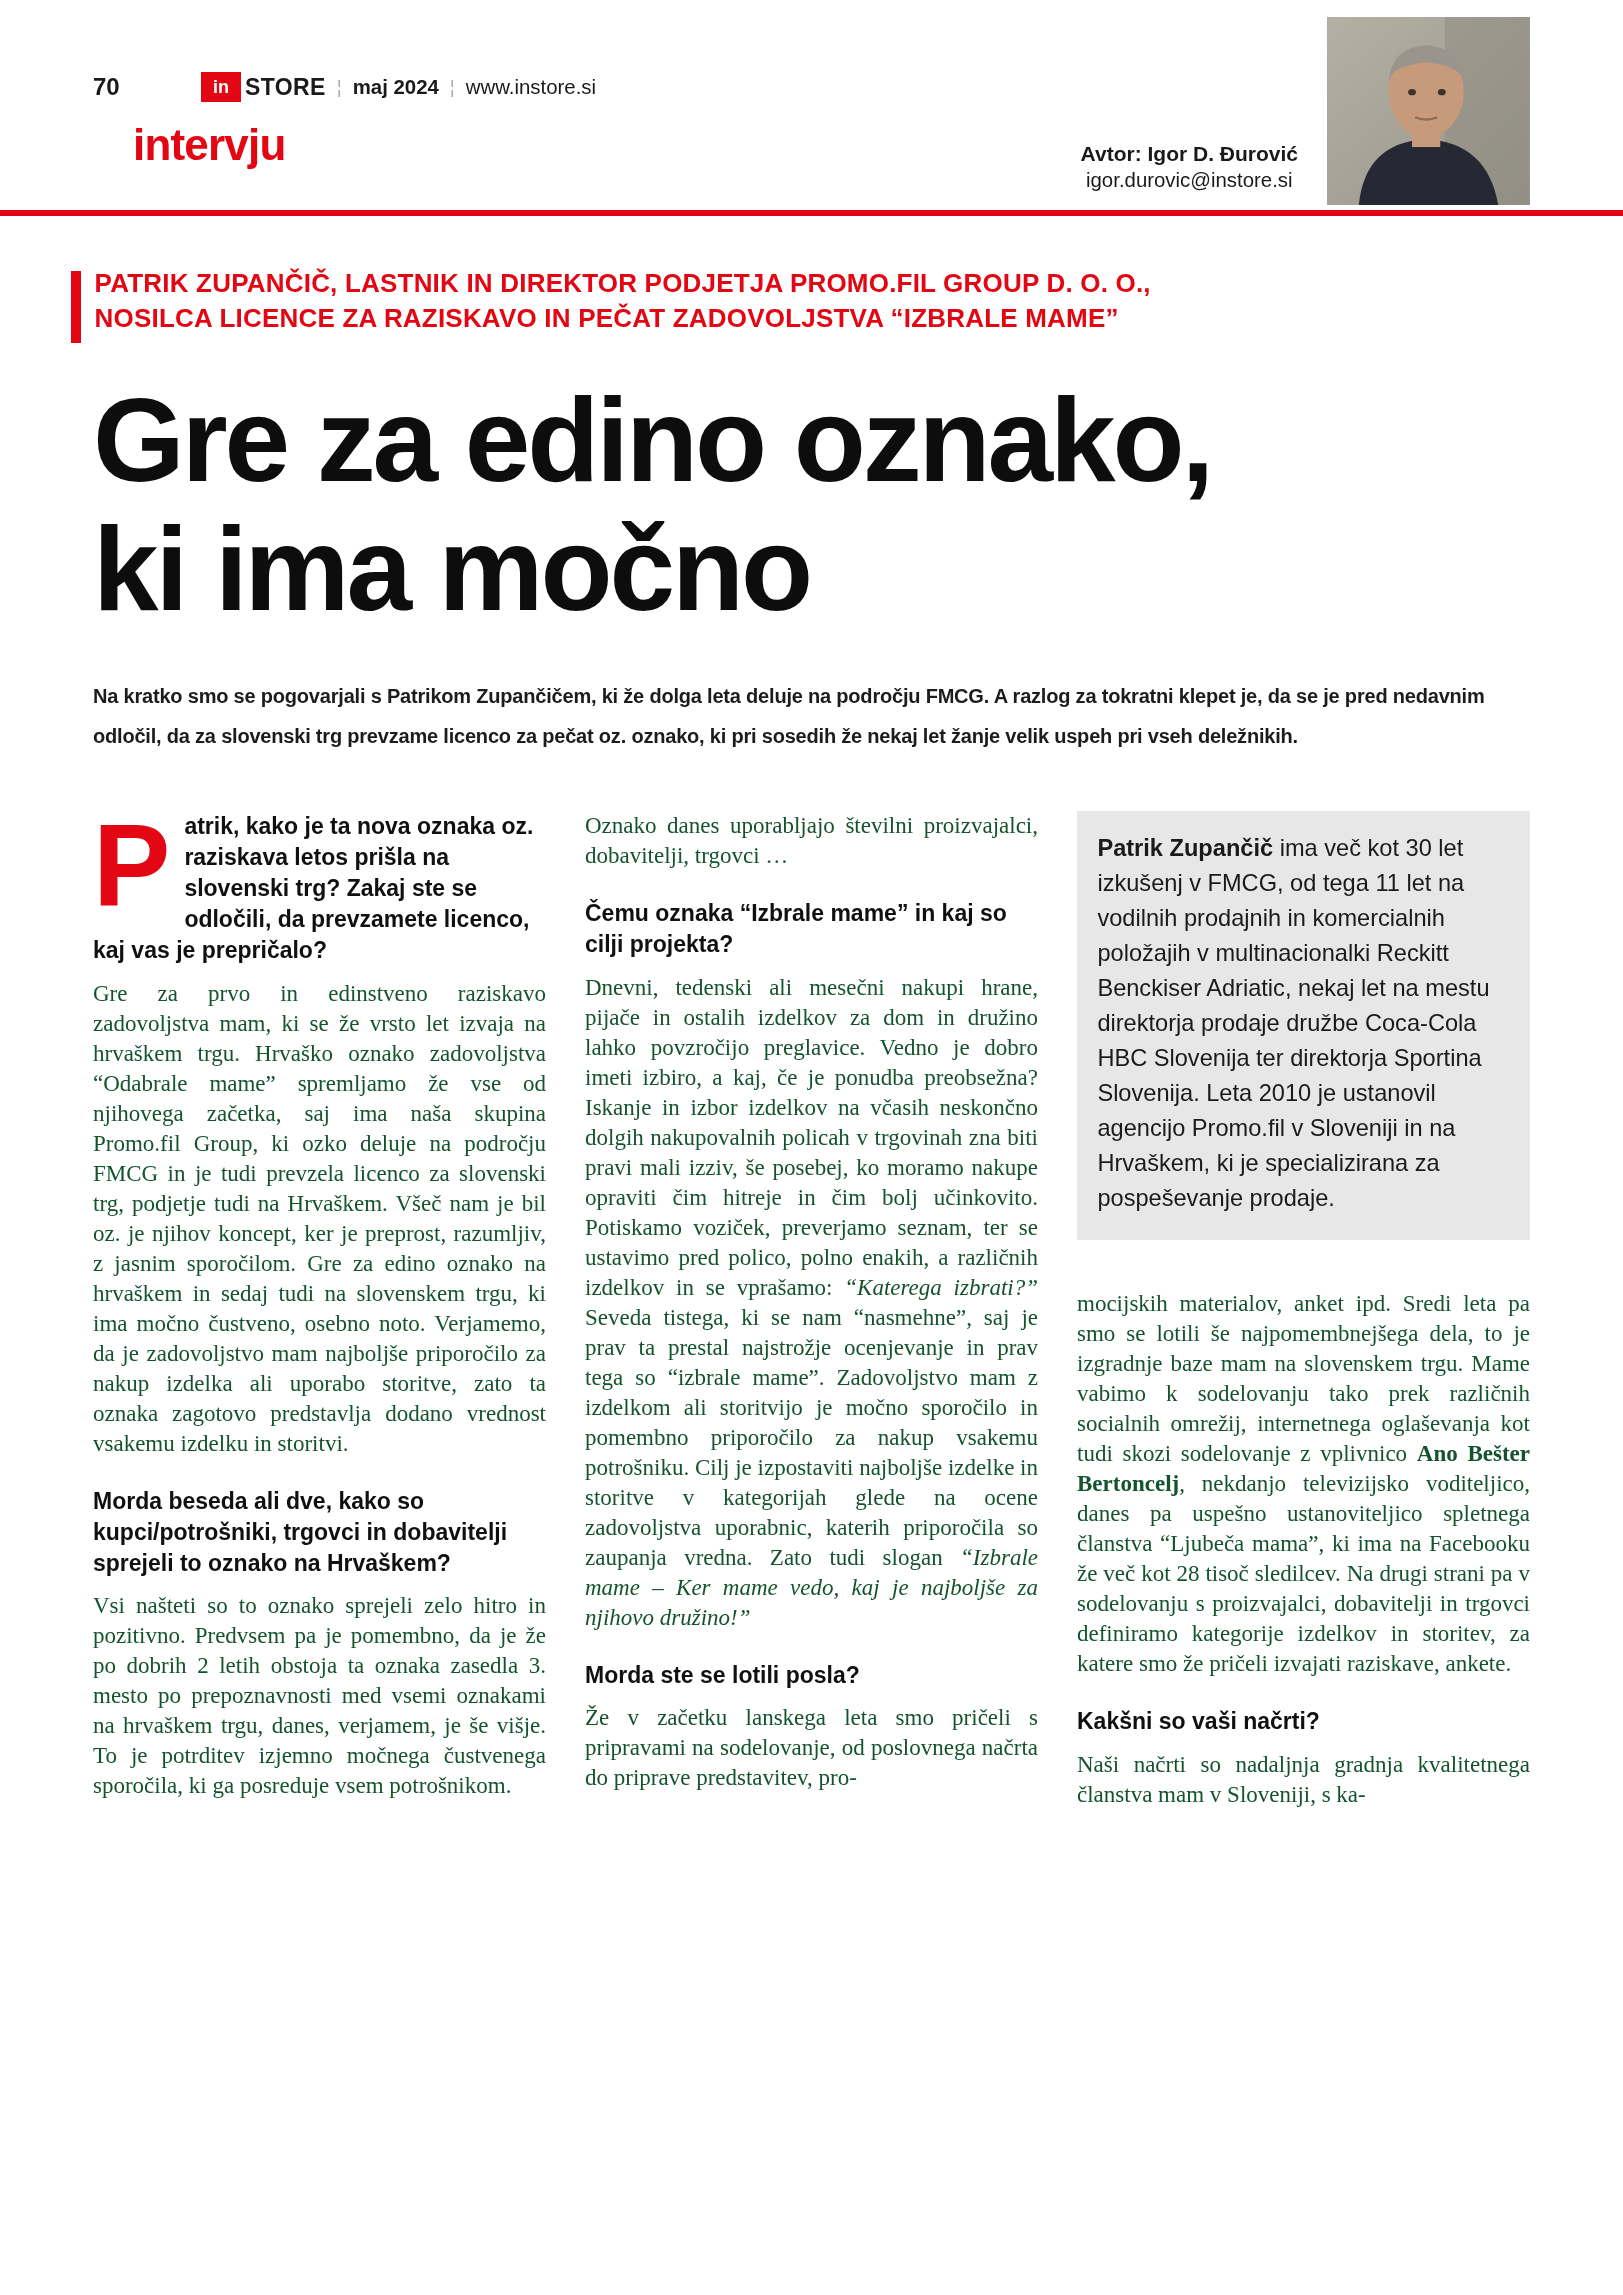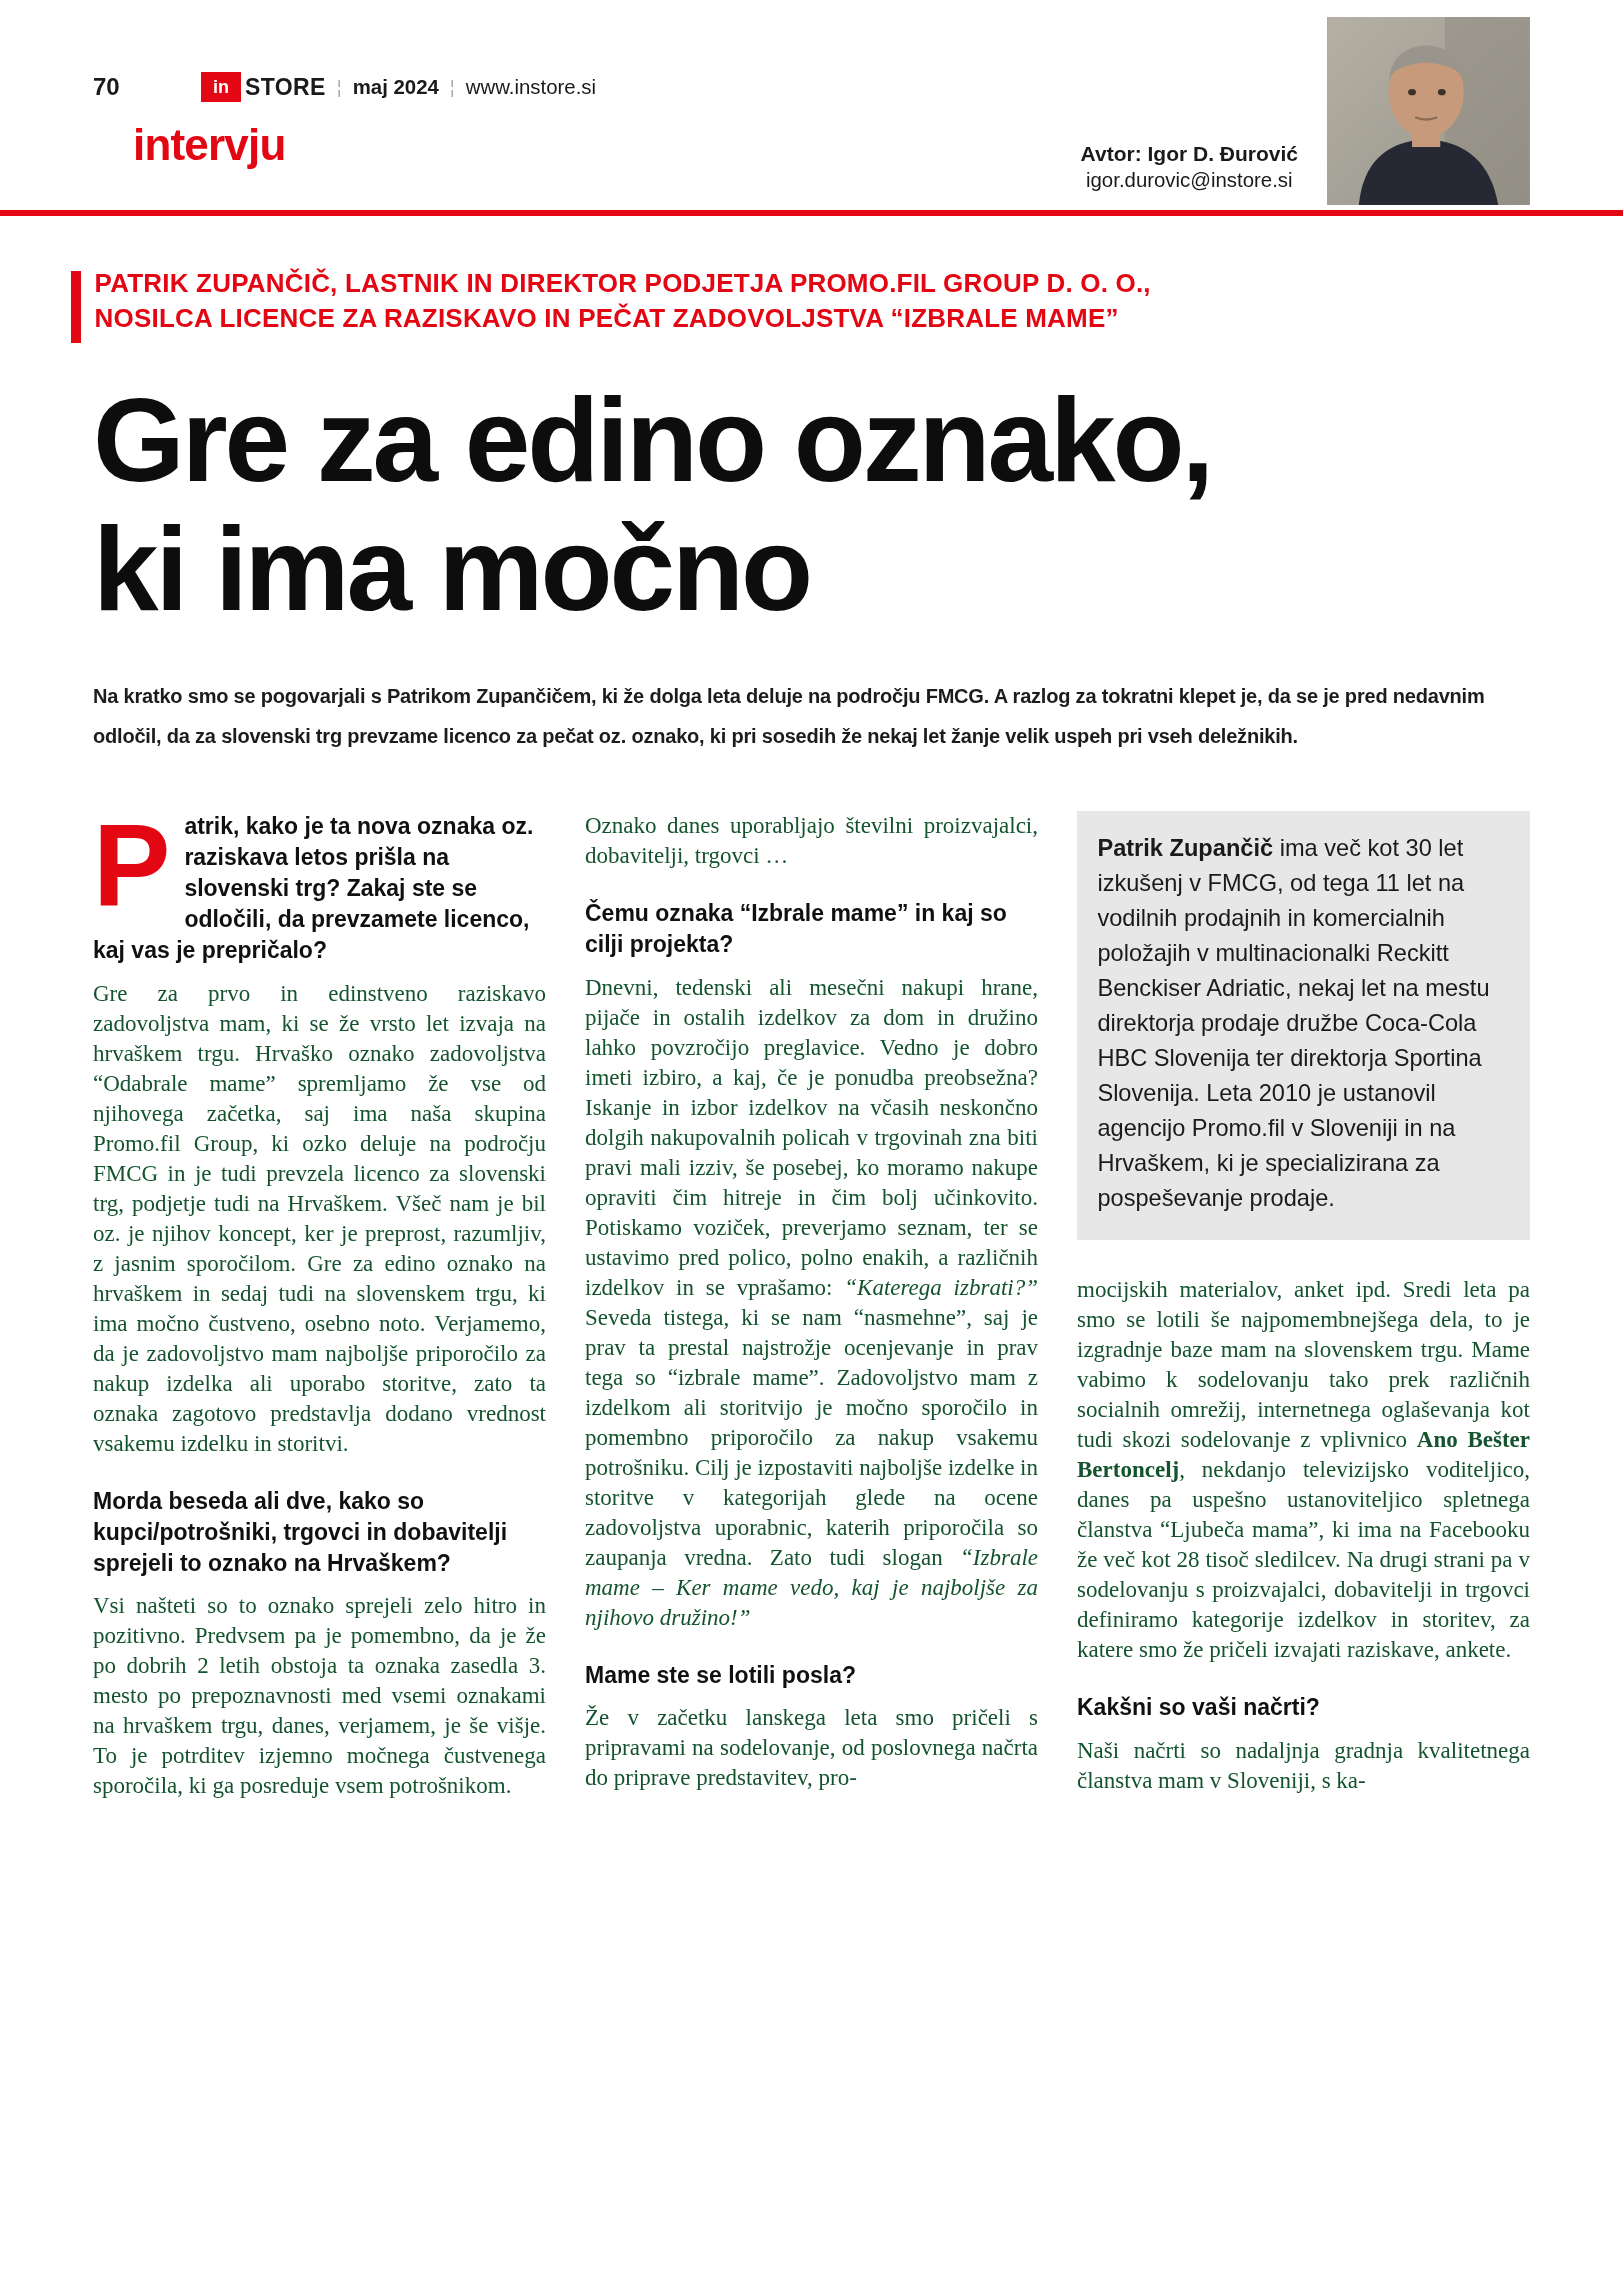--- a/index.html
+++ b/index.html
@@ -108,21 +108,21 @@
     font-size:116px; line-height:99px; height:118px;
     padding-right:14px; padding-top:4.7px;
   }
 
   .bio-box {
     display:block;
     background:#e7e7e7;
     padding:20.4px 20.4px 23.6px 20.4px;
     font-family:"Liberation Sans", sans-serif;
     font-size:23.6px; line-height:35px; color:#1a1a1a;
-    margin-bottom:35px; text-align:left;
+    margin-bottom:49px; text-align:left;
   }
   .bio-name { font-weight:700; }
 </style>
 </head>
 <body>
 
 <div class="page">
 
   <header class="header">
     <div class="meta-row">
@@ -190,21 +190,21 @@
       </p>
       <p class="answer">Gre za prvo in edinstveno raziskavo zadovoljstva mam, ki se že vrsto let izvaja na hrvaškem trgu. Hrvaško oznako zadovoljstva “Odabrale mame” spremljamo že vse od njihovega začetka, saj ima naša skupina Promo.fil Group, ki ozko deluje na področju FMCG in je tudi prevzela licenco za slovenski trg, podjetje tudi na Hrvaškem. Všeč nam je bil oz. je njihov koncept, ker je preprost, razumljiv, z jasnim sporočilom. Gre za edino oznako na hrvaškem in sedaj tudi na slovenskem trgu, ki ima močno čustveno, osebno noto. Verjamemo, da je zadovoljstvo mam najboljše priporočilo za nakup izdelka ali uporabo storitve, zato ta oznaka zagotovo predstavlja dodano vrednost vsakemu izdelku in storitvi.</p>
       <p class="question">Morda beseda ali dve, kako so kupci/potrošniki, trgovci in dobavitelji sprejeli to oznako na Hrvaškem?</p>
       <p class="answer">Vsi našteti so to oznako sprejeli zelo hitro in pozitivno. Predvsem pa je pomembno, da je že po dobrih 2 letih obstoja ta oznaka zasedla 3. mesto po prepoznavnosti med vsemi oznakami na hrvaškem trgu, danes, verjamem, je še višje. To je potrditev izjemno močnega čustvenega sporočila, ki ga posreduje vsem potrošnikom.</p>
     </div>
 
     <div class="col">
       <p class="answer">Oznako danes uporabljajo številni proizvajalci, dobavitelji, trgovci …</p>
       <p class="question">Čemu oznaka “Izbrale mame” in kaj so cilji projekta?</p>
       <p class="answer"><span>Dnevni, tedenski ali mesečni nakupi hrane, pijače in ostalih izdelkov za dom in družino lahko povzročijo preglavice. Vedno je dobro imeti izbiro, a kaj, če je ponudba preobsežna? Iskanje in izbor izdelkov na včasih neskončno dolgih nakupovalnih policah v trgovinah zna biti pravi mali izziv, še posebej, ko moramo nakupe opraviti čim hitreje in čim bolj učinkovito. Potiskamo voziček, preverjamo seznam, ter se ustavimo pred polico, polno enakih, a različnih izdelkov in se vprašamo: </span><span class="italic">“Katerega izbrati?”</span><span> Seveda tistega, ki se nam “nasmehne”, saj je prav ta prestal najstrožje ocenjevanje in prav tega so “izbrale mame”. Zadovoljstvo mam z izdelkom ali storitvijo je močno sporočilo in pomembno priporočilo za nakup vsakemu potrošniku. Cilj je izpostaviti najboljše izdelke in storitve v kategorijah glede na ocene zadovoljstva uporabnic, katerih priporočila so zaupanja vredna. Zato tudi slogan </span><span class="italic">“Izbrale mame – Ker mame vedo, kaj je najboljše za njihovo družino!”</span></p>
-      <p class="question">Mame ste se lotili posla?</p>
+      <p class="question">Morda ste se lotili posla?</p>
       <p class="answer">Že v začetku lanskega leta smo pričeli s pripravami na sodelovanje, od poslovnega načrta do priprave predstavitev, pro-</p>
     </div>
 
     <div class="col">
       <aside class="bio-box"><span class="bio-name">Patrik Zupančič</span><span> ima več kot 30 let izkušenj v FMCG, od tega 11 let na vodilnih prodajnih in komercialnih položajih v multinacionalki Reckitt Benckiser Adriatic, nekaj let na mestu direktorja prodaje družbe Coca-Cola HBC Slovenija ter direktorja Sportina Slovenija. Leta 2010 je ustanovil agencijo Promo.fil v Sloveniji in na Hrvaškem, ki je specializirana za pospeševanje prodaje.</span></aside>
       <p class="answer"><span>mocijskih materialov, anket ipd. Sredi leta pa smo se lotili še najpomembnejšega dela, to je izgradnje baze mam na slovenskem trgu. Mame vabimo k sodelovanju tako prek različnih socialnih omrežij, internetnega oglaševanja kot tudi skozi sodelovanje z vplivnico </span><span class="bold-inline">Ano Bešter Bertoncelj</span><span>, nekdanjo televizijsko voditeljico, danes pa uspešno ustanoviteljico spletnega članstva “Ljubeča mama”, ki ima na Facebooku že več kot 28 tisoč sledilcev. Na drugi strani pa v sodelovanju s proizvajalci, dobavitelji in trgovci definiramo kategorije izdelkov in storitev, za katere smo že pričeli izvajati raziskave, ankete.</span></p>
       <p class="question">Kakšni so vaši načrti?</p>
       <p class="answer">Naši načrti so nadaljnja gradnja kvalitetnega članstva mam v Sloveniji, s ka-</p>
     </div>
 

